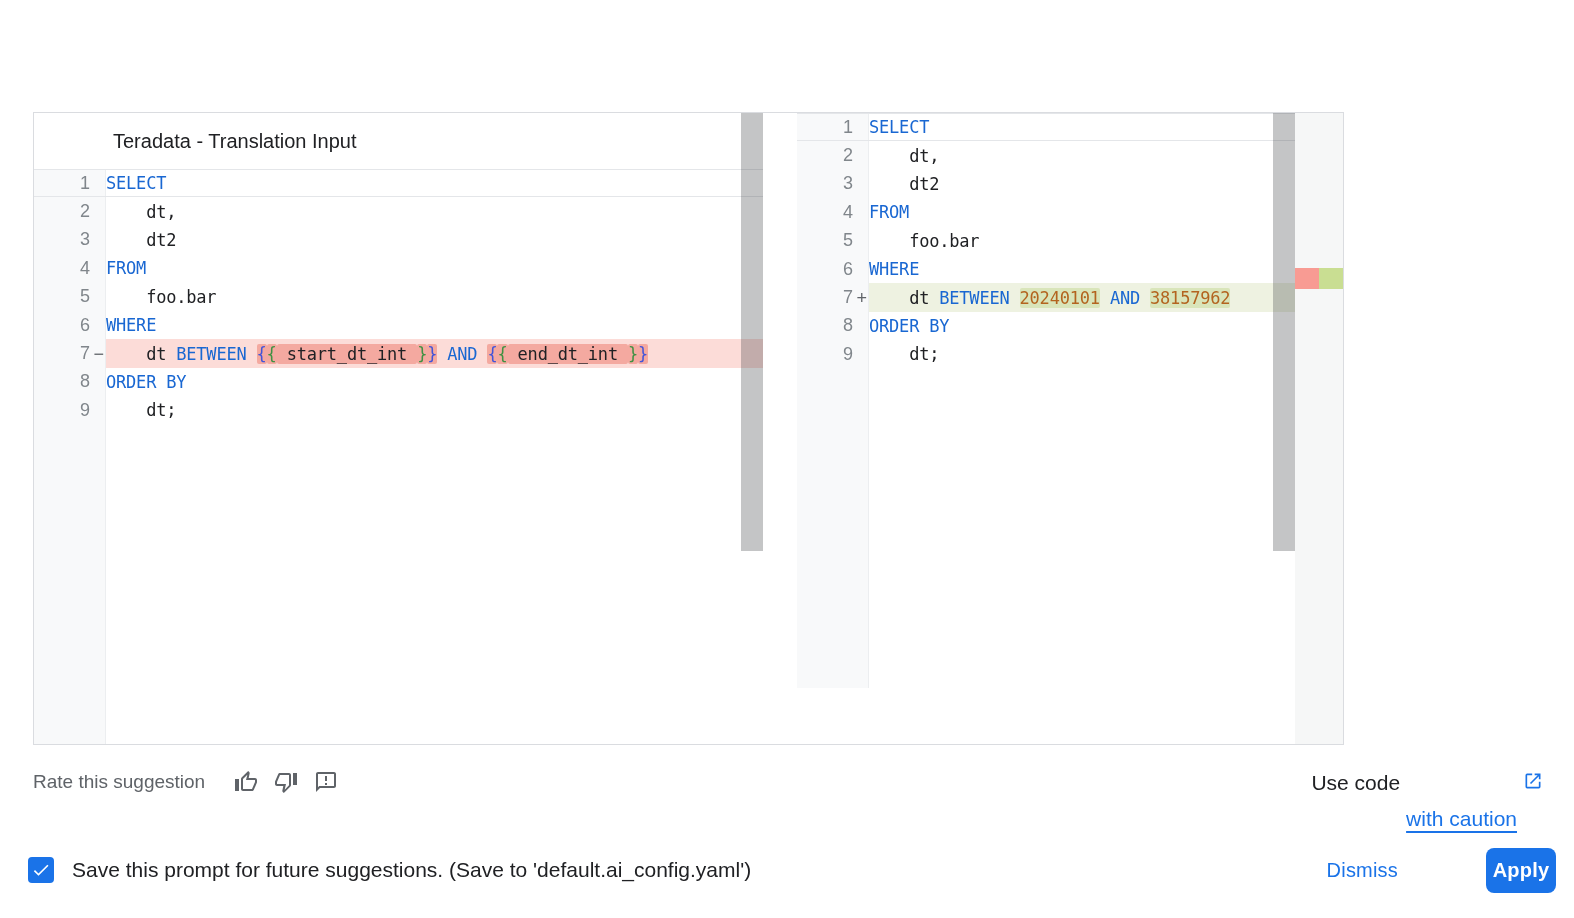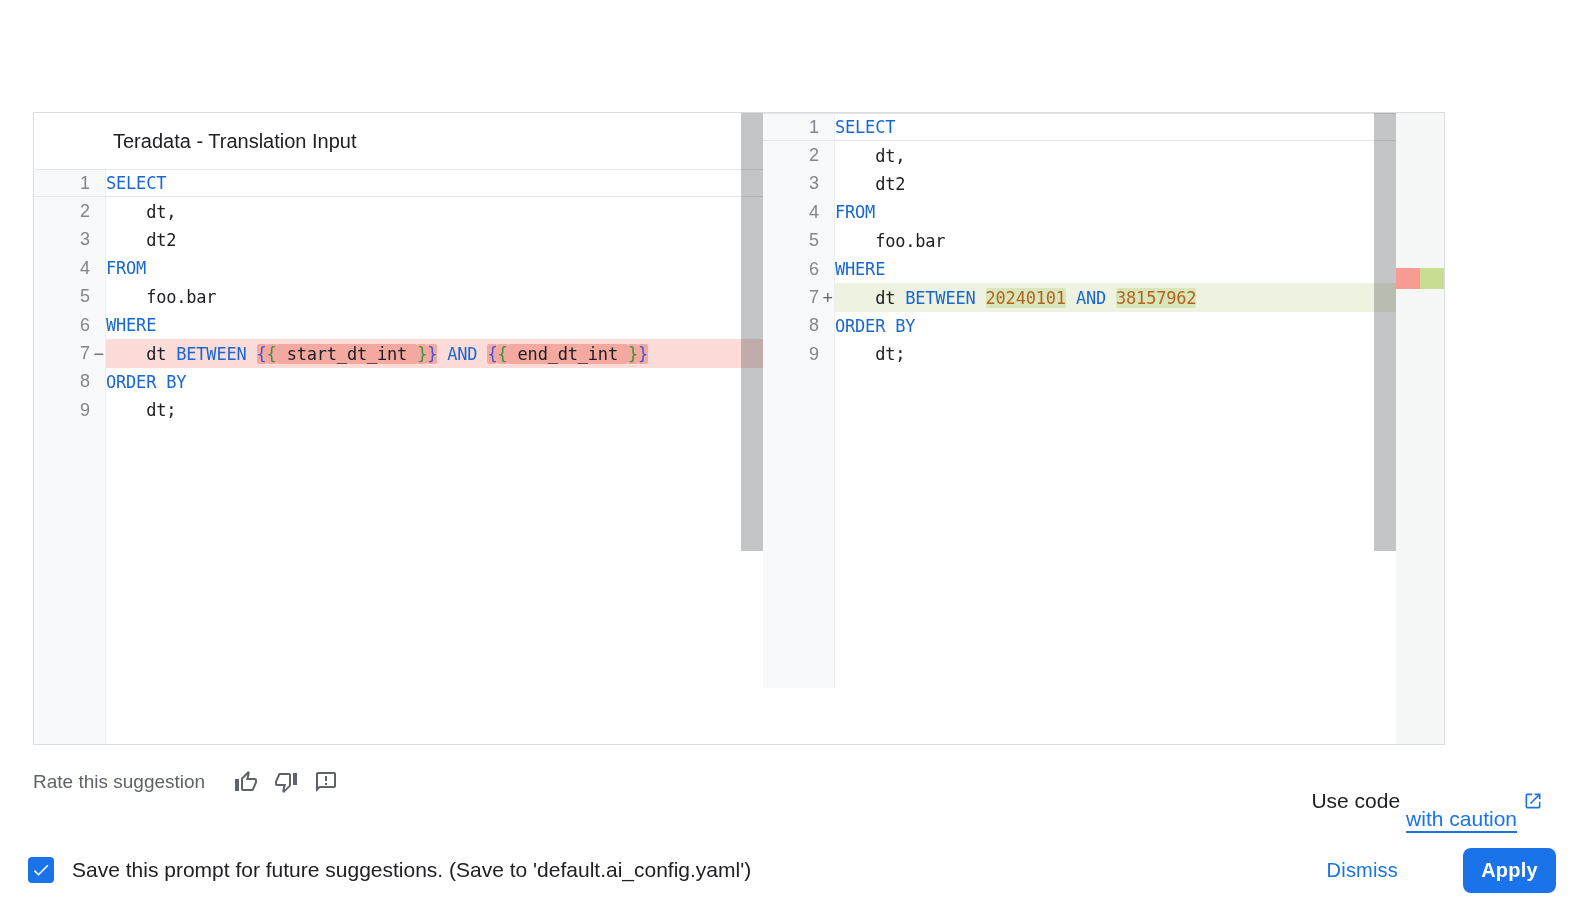--- a/index.html
+++ b/index.html
@@ -12,22 +12,22 @@
   
   .title-row { position:absolute; left:35px; top:26px; display:flex; align-items:center; }
   .sparkle { width:38px; height:38px; flex:0 0 auto; }
   .page-title { margin-left:18px; font-size:26px; color:#202124; letter-spacing:0.1px; }
   .learn-more { margin-left:40px; font-size:22px; color:var(--accent,#1a73e8); display:flex; align-items:center; cursor:pointer; }
   .learn-more .lm-text { text-decoration:underline; text-underline-offset:5px; text-decoration-thickness:2px; }
   .ext-icon { width:21px; height:21px; margin-left:6px; }
 
   
   .diff-wrap {
-    position:absolute; left:33px; top:112px; width:1412px; height:633px;
-    border:1px solid #dadce0; display:flex; background:#fff;
+    position:absolute; left:33px; top:112px; width:1311px; height:633px;
+    border:1px solid #dadce0; display:flex; background:#fff;gap:34px;
   }
   .editor { position:relative; height:100%; overflow:hidden; }
   .editor.left  { width:729px; }
   .editor.right { flex:1; }
   .ed-header {
     height:56px; display:flex; align-items:center; padding-left:79px;
     font-size:20px; color:#202124; background:#fff;
   }
   .ed-main { position:relative; height:calc(100% - 56px); }
   .gutter-bg {
@@ -71,40 +71,40 @@
   .ruler-mark { position:absolute; top:155px; height:21px; width:24px; }
   .ruler-mark.red   { left:0;  background:var(--ruler-red,#f89b93); }
   .ruler-mark.green { left:24px; background:var(--ruler-green,#c9de92); }
 
   
   .rate-row { position:absolute; left:33px; top:769px; display:flex; align-items:center; }
   .rate-label { font-size:19px; color:#5f6368; margin-right:28px; }
   .icon-btn { width:26px; height:26px; margin-right:14px; cursor:pointer; display:flex; align-items:center; justify-content:center; }
   .icon-btn svg { width:24px; height:24px; fill:#5f6368; }
 
-  .use-code { position:absolute; top:771px; right:31px; font-size:21px; color:#202124; display:flex; align-items:center; }
+  .use-code { position:absolute; top:771px; right:31px; font-size:21px; color:#202124; display:flex; }
   .use-code .uc-link { color:var(--accent,#1a73e8); text-decoration:underline; text-underline-offset:5px; text-decoration-thickness:2px; margin-left:6px; cursor:pointer;margin-top:36px; }
   .use-code .ext-icon { width:20px; height:20px; }
 
   
   .footer { position:absolute; left:0; right:0; top:846px; height:54px; display:flex; align-items:center;padding-left:45px; }
   .checkbox {
     position:absolute; left:28px; top:11px; width:26px; height:26px;
     background:var(--accent,#1a73e8); border-radius:4px; cursor:pointer;
     display:flex; align-items:center; justify-content:center;
   }
   .checkbox svg { width:20px; height:20px; }
   .footer-label { position:absolute; left:72px; top:12px; font-size:21px; color:#202124; }
   .dismiss-btn {
     position:absolute; right:152px; top:2px; height:45px; padding:0 24px;
     font-size:20px; font-weight:400; color:var(--accent,#1a73e8);
     background:transparent; border:none; cursor:pointer; letter-spacing:0.2px;
   }
   .apply-btn {
-    position:absolute; right:18px; top:2px; width:93px; height:45px;
+    position:absolute; right:18px; top:2px; width:70px; height:45px;
     background:var(--accent,#1a73e8); color:#fff; font-size:20px; font-weight:700;
     border:none; border-radius:8px; cursor:pointer; letter-spacing:0.2px;
     font-family:"Liberation Sans",sans-serif;
   }
 </style>
 </head>
 <body>
 
 <div class="page">
 

